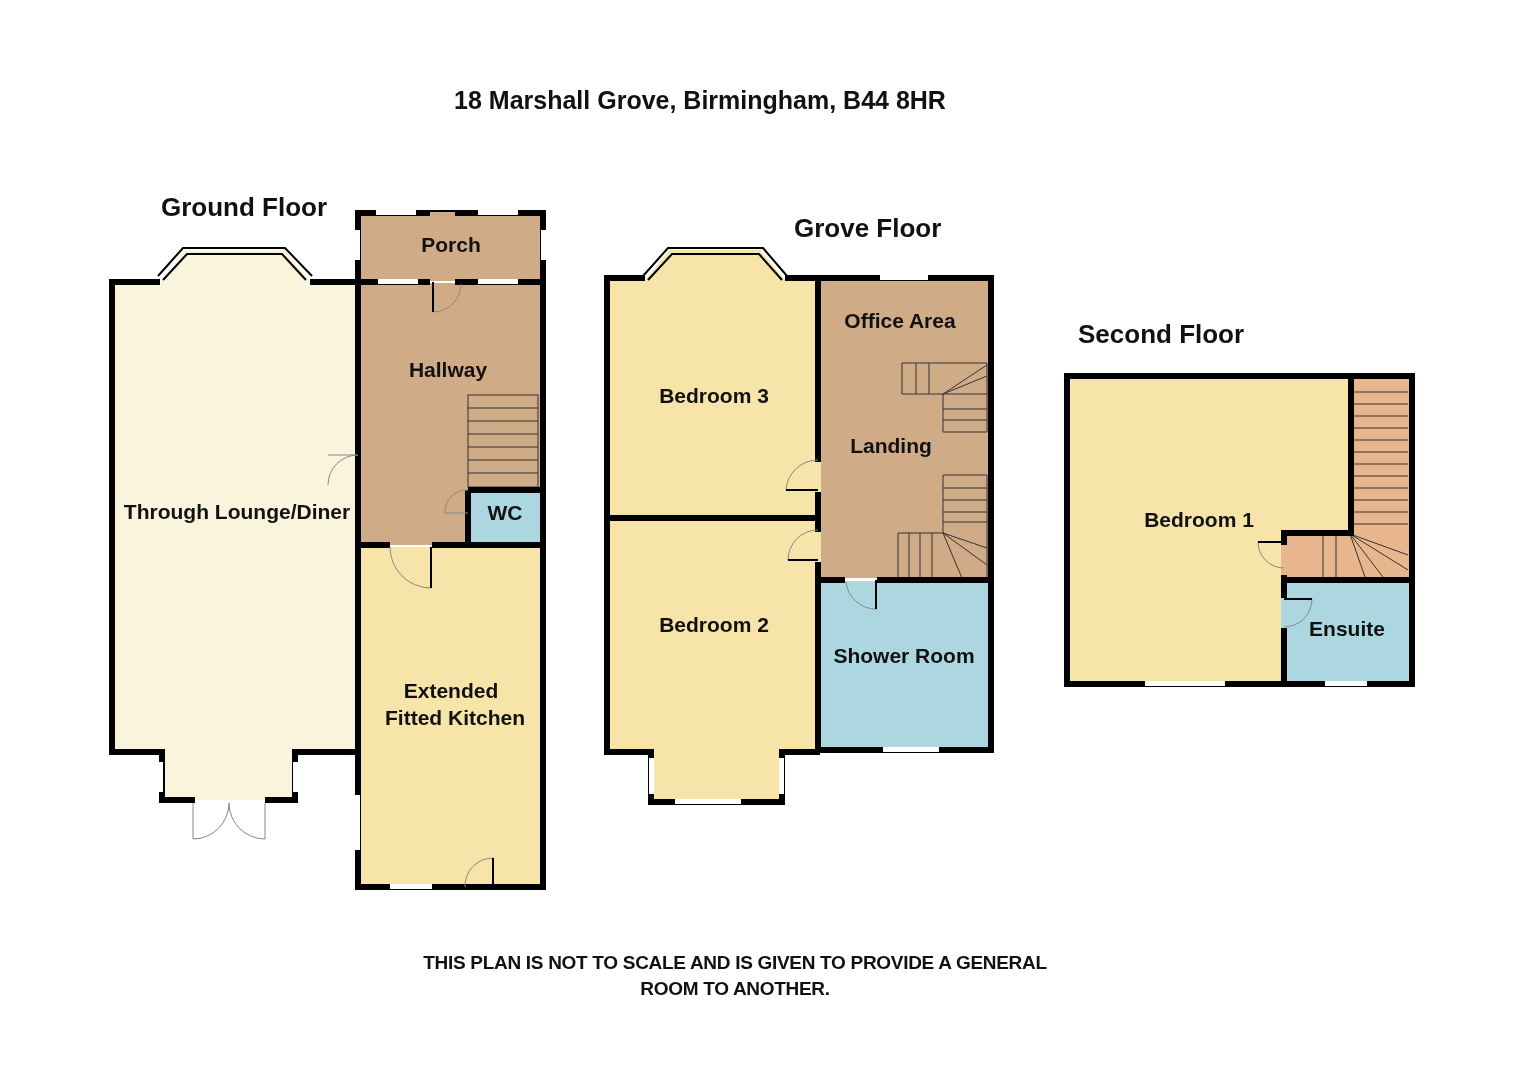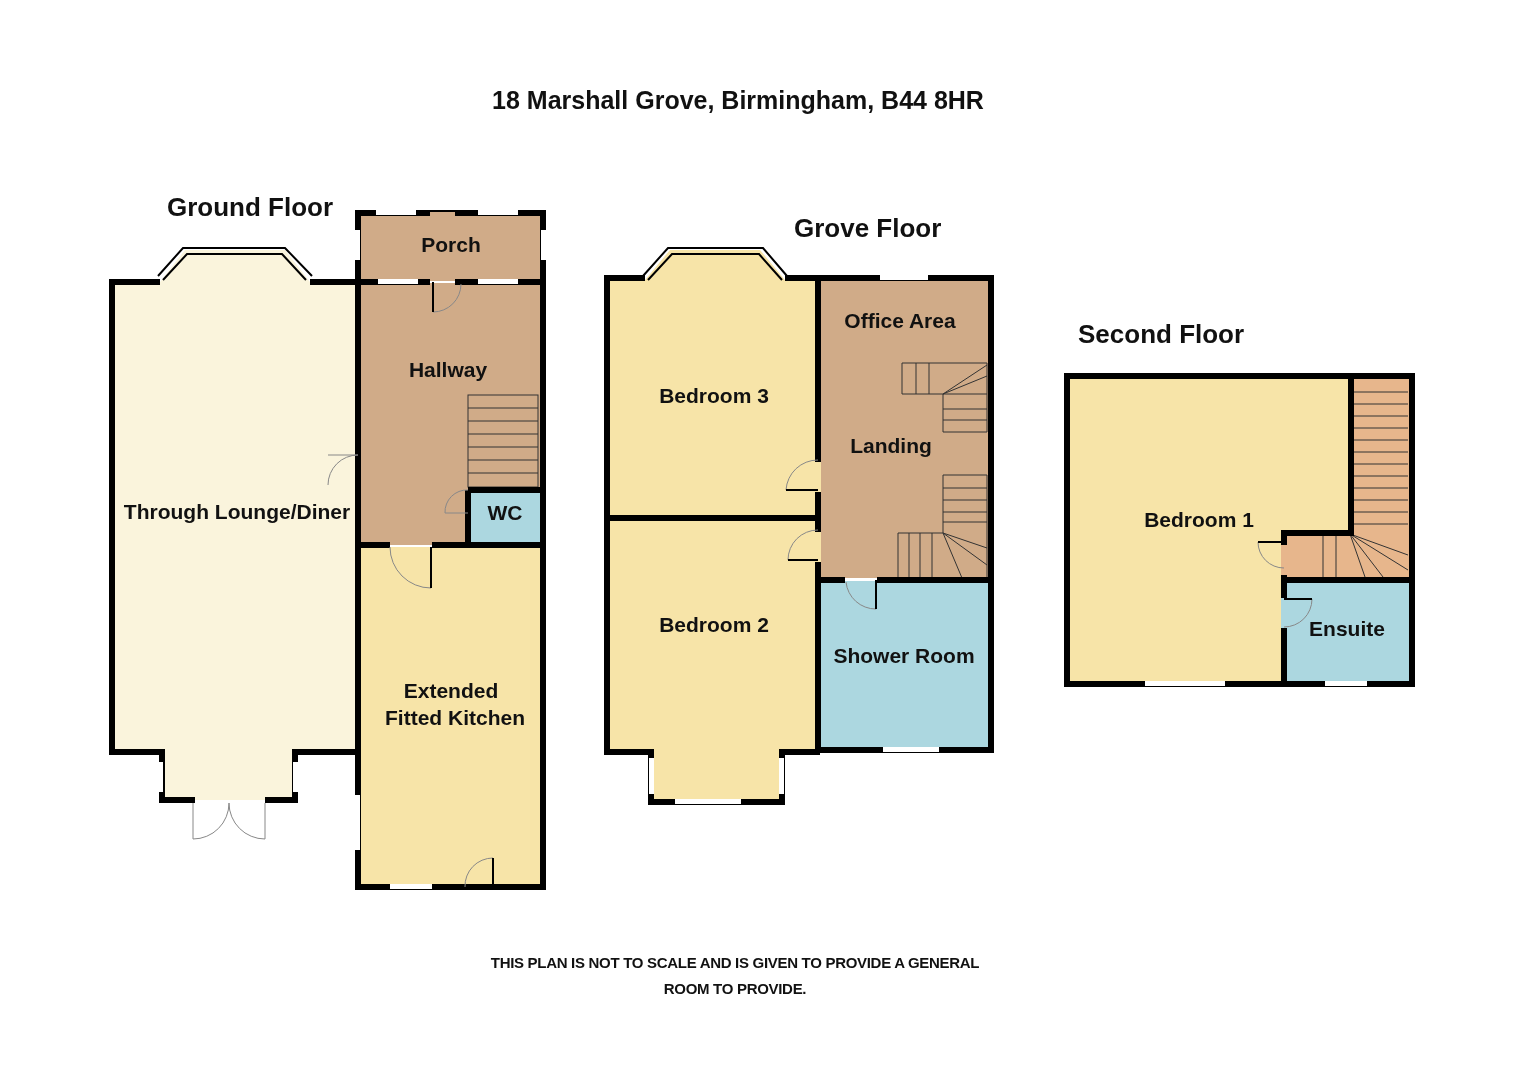--- a/index.html
+++ b/index.html
@@ -1,27 +1,27 @@
 <!DOCTYPE html>
 <html><head>
 <meta charset="utf-8">
 <style>
   html,body{margin:0;padding:0;background:#ffffff;}
   body{width:1521px;height:1080px;position:relative;overflow:hidden;font-family:"Liberation Sans",sans-serif;}
-  .title{position:absolute;left:0;width:1400px;top:86px;text-align:center;font-weight:bold;font-size:25px;color:#111;margin-left:38px;}
+  .title{position:absolute;left:0;width:1400px;top:86px;text-align:center;font-weight:bold;font-size:25px;color:#111;}
   .floor-title{position:absolute;font-weight:bold;font-size:26px;color:#111;}
   svg{position:absolute;left:0;top:0;}
   .lbl{font-family:"Liberation Sans",sans-serif;font-weight:bold;font-size:21px;fill:#111;}
-  .disclaimer{position:absolute;left:340px;width:790px;top:950px;text-align:center;font-weight:bold;font-size:15px;line-height:26px;color:#111;letter-spacing:-0.3px;}
+  .disclaimer{position:absolute;left:340px;width:790px;top:950px;text-align:center;font-weight:bold;font-size:19px;line-height:26px;color:#111;letter-spacing:-0.3px;}
 </style>
 </head>
 <body>
 
 <div class="title">18 Marshall Grove, Birmingham, B44 8HR</div>
-<div class="floor-title" style="left:167px;top:192px;">Ground Floor</div>
+<div class="floor-title" style="left:161px;top:192px;">Ground Floor</div>
 <div class="floor-title" style="left:794px;top:213px;">Grove Floor</div>
 <div class="floor-title" style="left:1078px;top:319px;">Second Floor</div>
 
 <svg width="1521" height="1080" viewBox="0 0 1521 1080">
 
   <g>
 
     <path d="M112,282 L160,282 L185,250 L285,250 L310,282 L358,282 L358,752 L295,752 L295,800 L162,800 L162,752 L112,752 Z" fill="#faf4dc"></path>
 
     <rect x="361" y="216" width="180" height="65" fill="#d0ab88"></rect>
@@ -212,14 +212,14 @@
     <line x1="1258" y1="542" x2="1284" y2="542" stroke="#000" stroke-width="2"></line>
     <line x1="1284" y1="599" x2="1312" y2="599" stroke="#000" stroke-width="2"></line>
 
     <text class="lbl" x="1199" y="527" text-anchor="middle">Bedroom 1</text>
     <text class="lbl" x="1347" y="636" text-anchor="middle">Ensuite</text>
   </g>
 </svg>
 
 <div class="disclaimer">
   <div>THIS PLAN IS NOT TO SCALE AND IS GIVEN TO PROVIDE A GENERAL</div>
-  <div>ROOM TO PROVIDE.</div>
+  <div>ROOM TO ANOTHER.</div>
 </div>
 
 </body></html>

